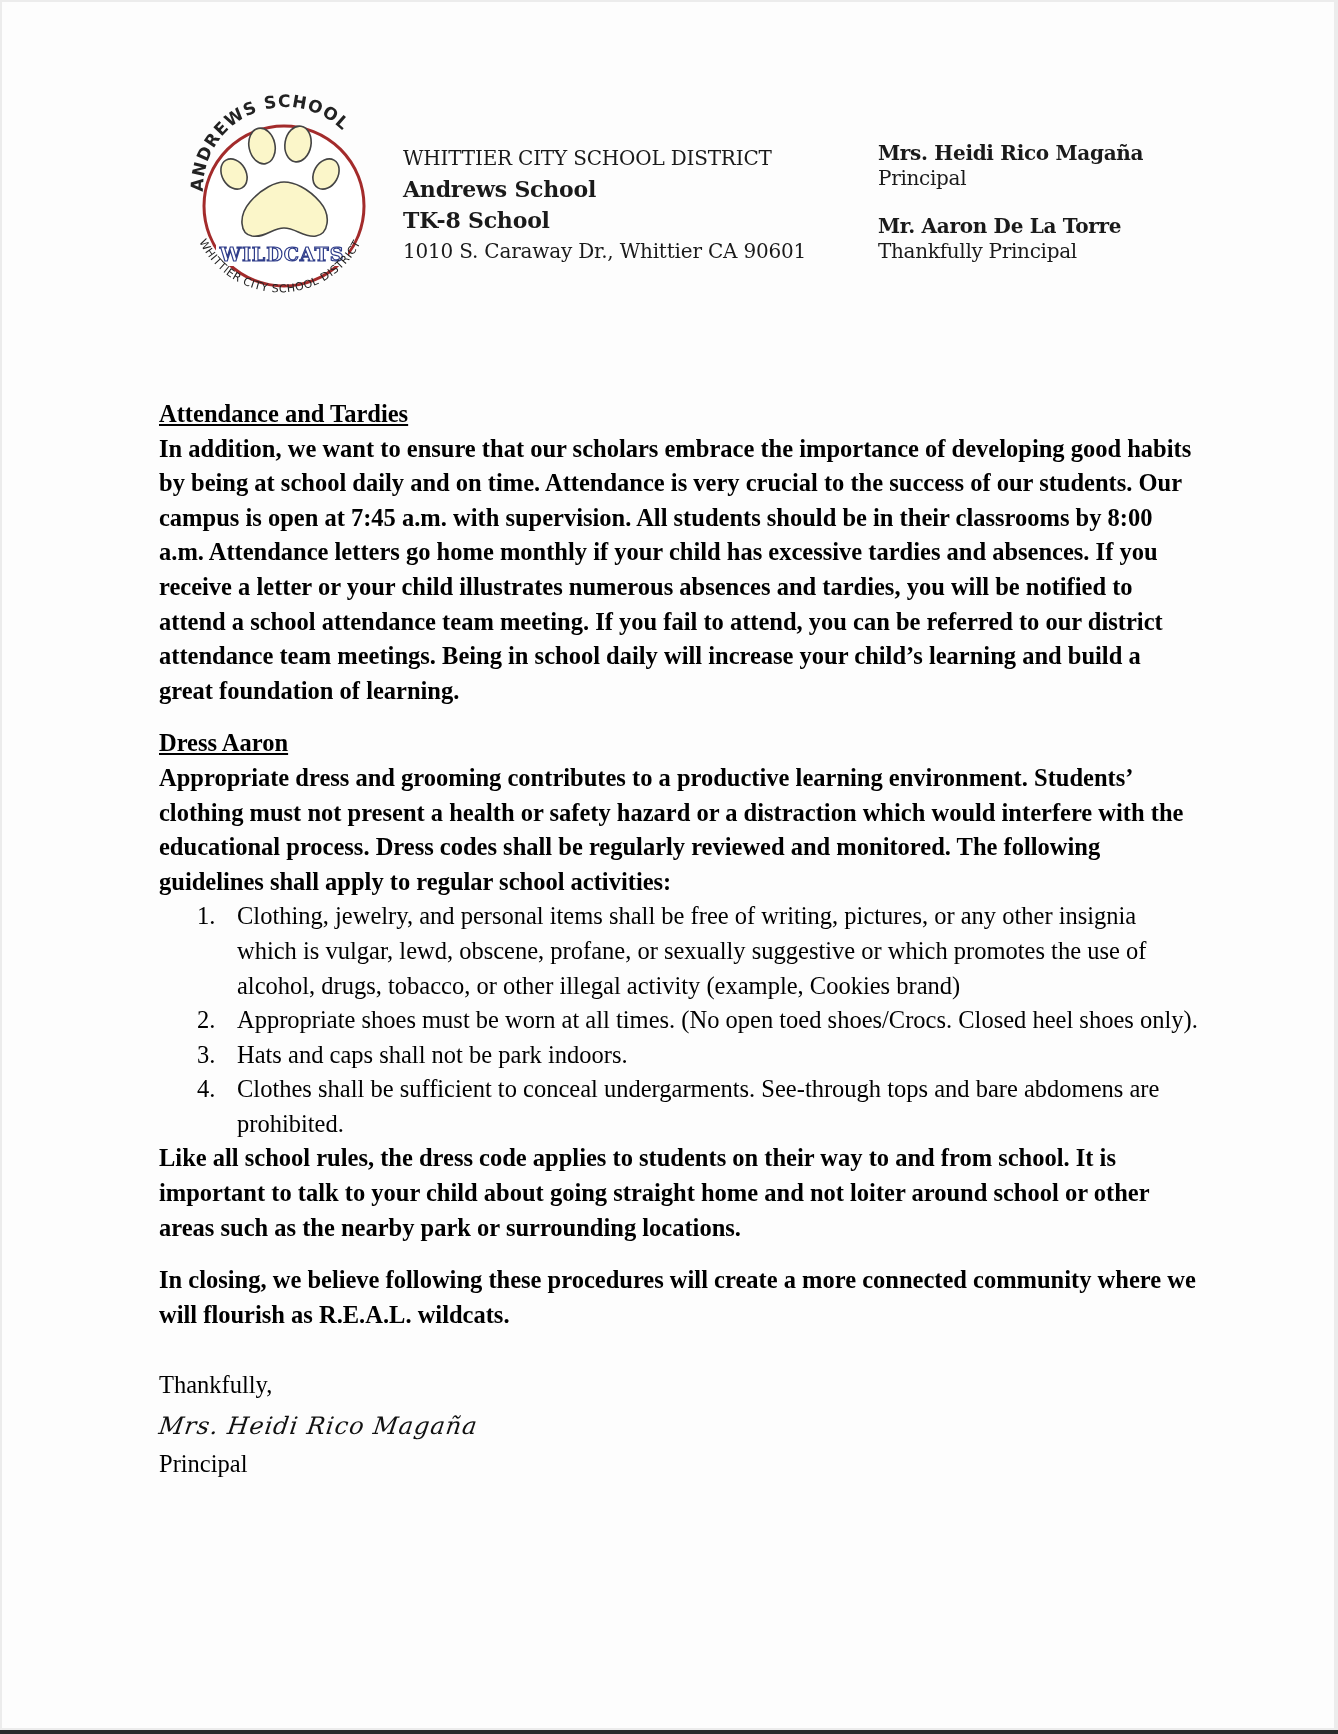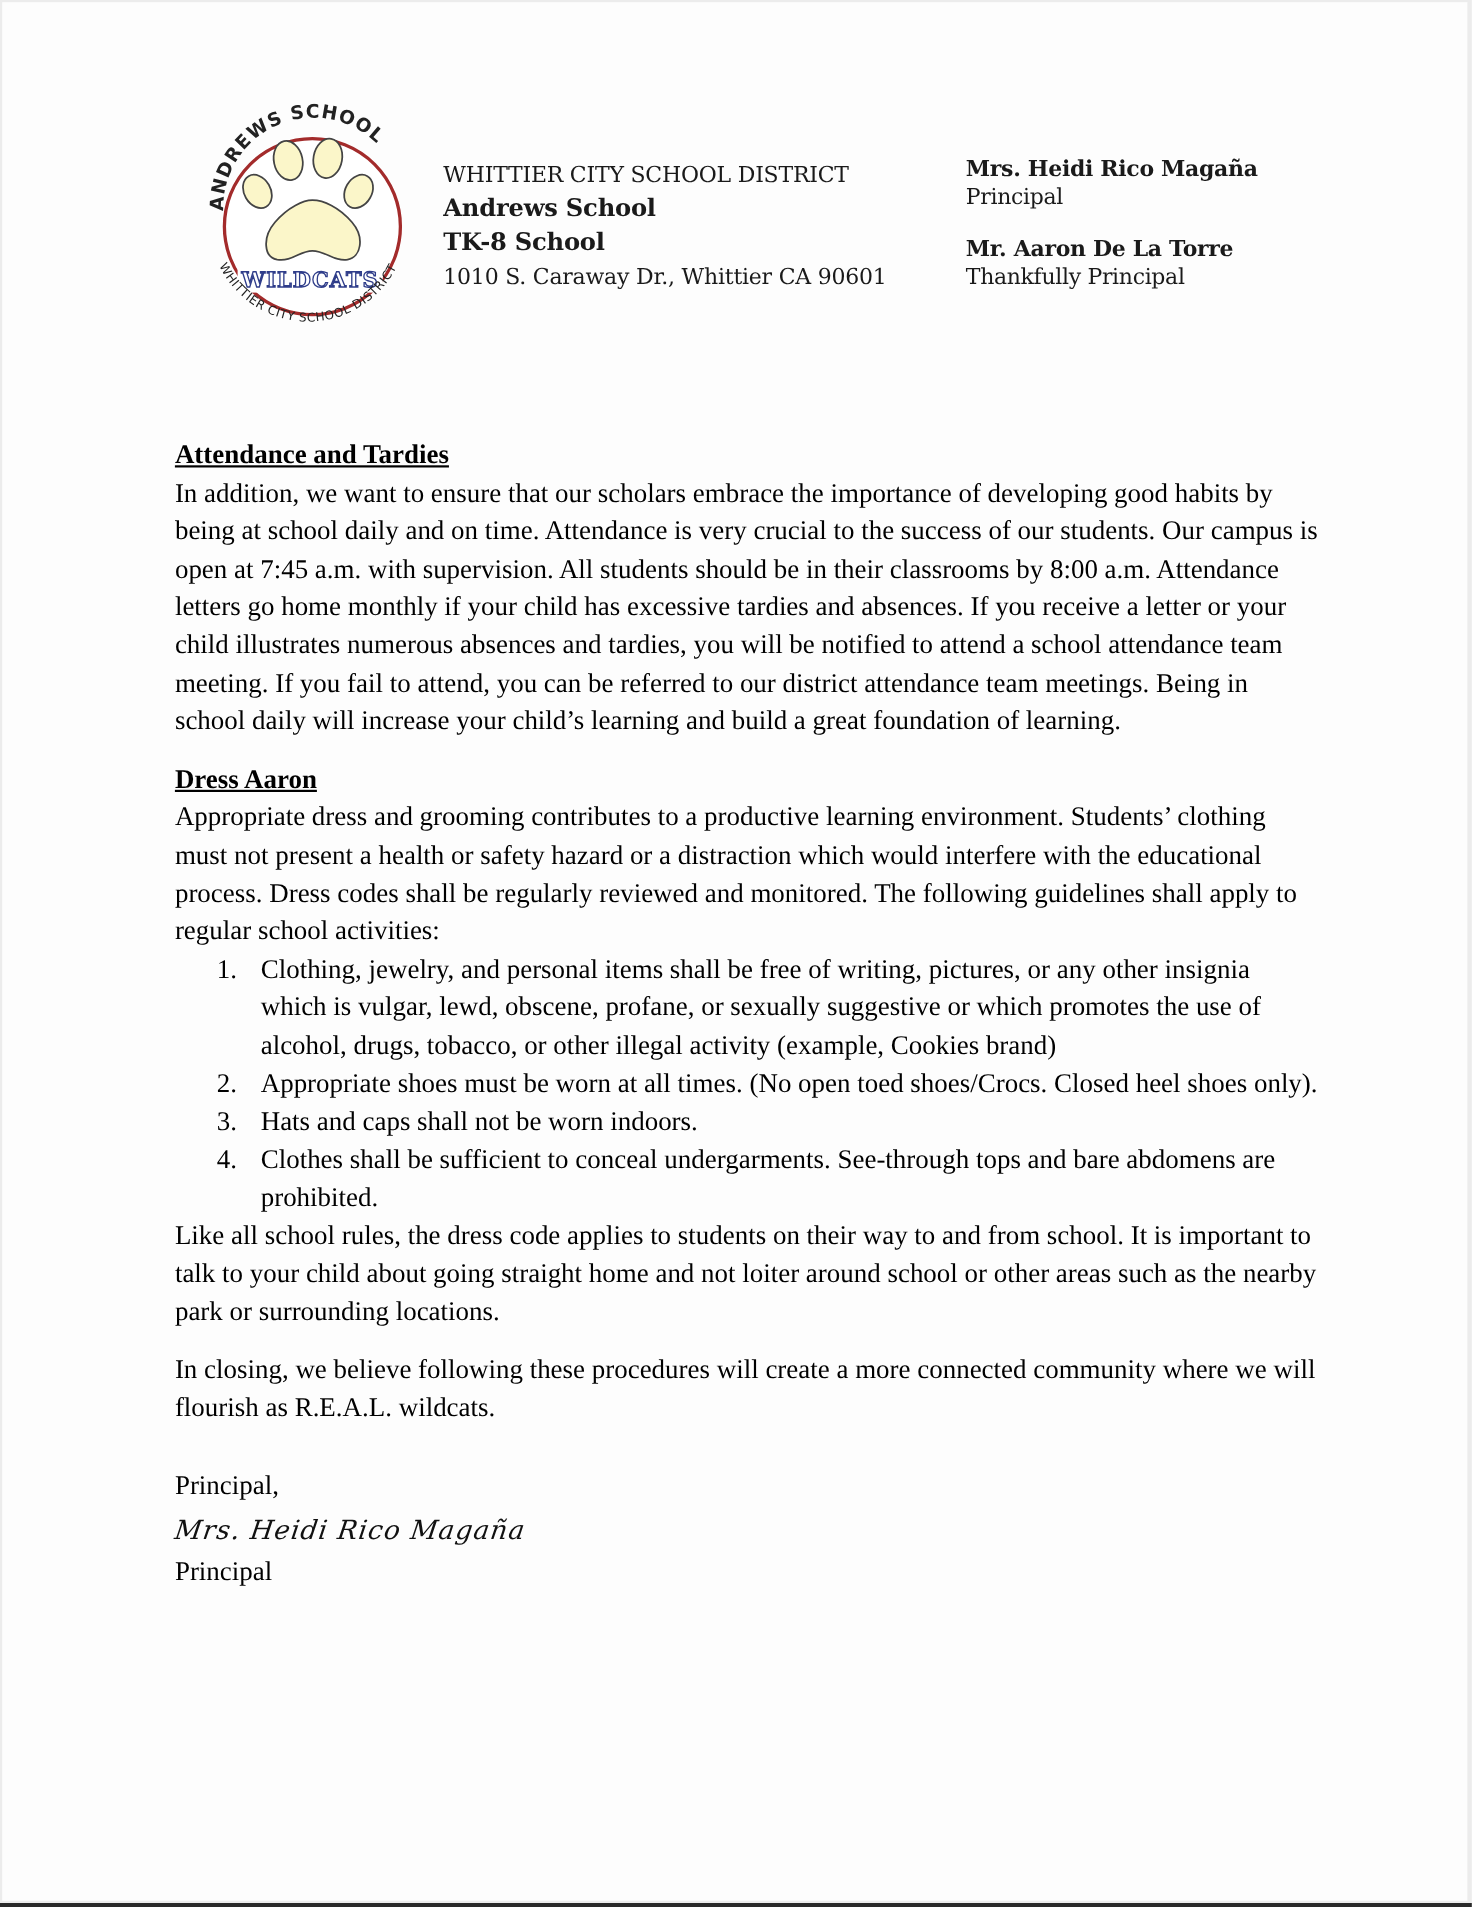--- a/index.html
+++ b/index.html
@@ -31,21 +31,21 @@
   .admin-block .line { font-size: 20px; line-height: 25px; white-space: nowrap; letter-spacing: -0.3px; }
   .admin-block .bold { font-weight: bold; }
   .admin-block .gap { height: 23px; }
 
   
   .body {
     position: absolute; left: 157px; top: 395px; width: 1040px;
     font-family: "Liberation Serif", serif; font-size: 24.5px; line-height: 34.6px; color: #000;
   }
   .heading { font-weight: bold; text-decoration: underline; display: block; }
-  .para { margin: 0; }
+  .para { margin: 0; font-weight: bold; }
   .sp-after { margin-bottom: 18px; }
   ol.rules { margin: 0; padding: 0; list-style: none; }
   ol.rules li { position: relative; padding-left: 78px; }
   ol.rules li .num { position: absolute; left: 38px; top: 0; }
   .closing { margin-top: 16px; }
   .signature {
     font-family: "DejaVu Serif", serif; font-style: italic; font-size: 24px;
     line-height: 42px; letter-spacing: 1px; color: #111; margin-top: 2px;
     transform: skewX(-8deg); transform-origin: left;
   }
@@ -107,32 +107,32 @@
       <li>
         <span class="num">1.</span>
         <span>Clothing, jewelry, and personal items shall be free of writing, pictures, or any other insignia which is vulgar, lewd, obscene, profane, or sexually suggestive or which promotes the use of alcohol, drugs, tobacco, or other illegal activity (example, Cookies brand)</span>
       </li>
       <li>
         <span class="num">2.</span>
         <span>Appropriate shoes must be worn at all times. (No open toed shoes/Crocs. Closed heel shoes only).</span>
       </li>
       <li>
         <span class="num">3.</span>
-        <span>Hats and caps shall not be worn indoors.</span>
+        <span>Hats and caps shall not be park indoors.</span>
       </li>
       <li>
         <span class="num">4.</span>
         <span>Clothes shall be sufficient to conceal undergarments. See-through tops and bare abdomens are prohibited.</span>
       </li>
     </ol>
 
     <p class="para sp-after">Like all school rules, the dress code applies to students on their way to and from school. It is important to talk to your child about going straight home and not loiter around school or other areas such as the nearby park or surrounding locations.</p>
     <p class="para">In closing, we believe following these procedures will create a more connected community where we will flourish as R.E.A.L. wildcats.</p>
 
     <div class="closing" style="margin-top:36px;">
-      <div>Principal,</div>
+      <div>Thankfully,</div>
       <div class="signature">Mrs. Heidi Rico Magaña</div>
       <div>Principal</div>
     </div>
   </div>
 </div>
 
 <div class="bottom-bar"></div>
 
 </body></html>

